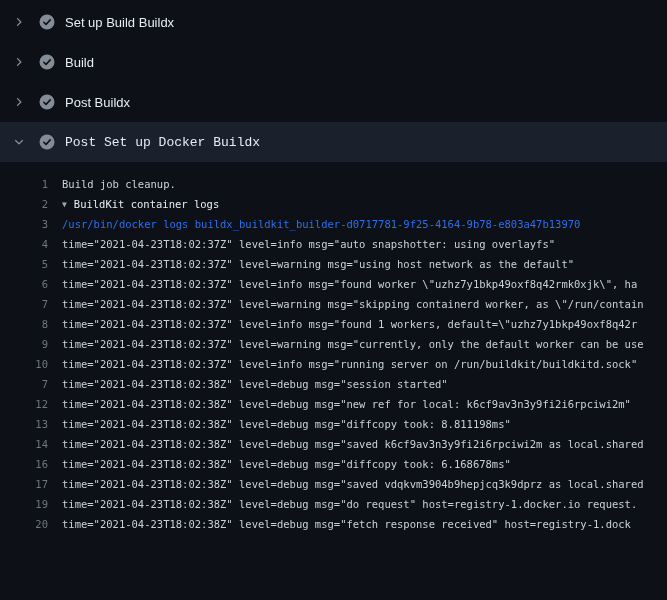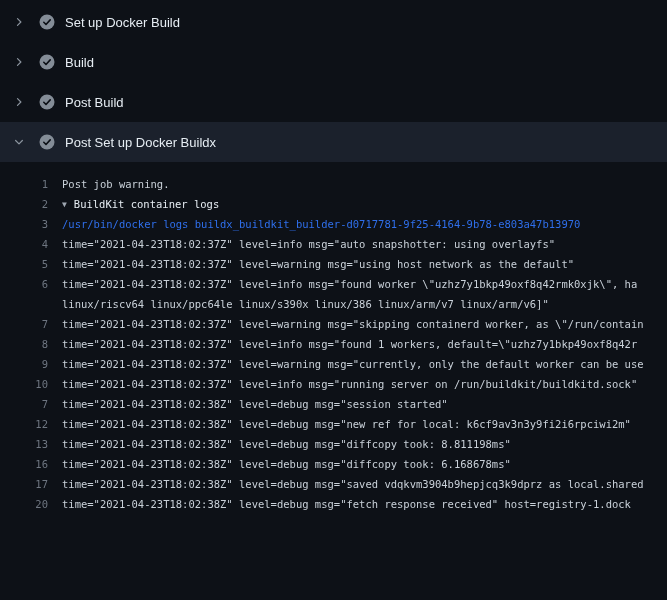--- a/index.html
+++ b/index.html
@@ -11,21 +11,21 @@
   .viewer { width:667px; height:600px; padding-top:2px; }
 
   
   .step {
     display:flex; align-items:center;
     height:40px; padding:0 16px 0 12px;
     color: var(--step-text, #e6edf3);
     font-size:13px; font-weight:500;
     cursor:pointer;
   }
-  .step.expanded { background: var(--expanded-step-bg, #1b212c); }
+  .step.expanded { background: var(--expanded-step-bg, #1b212c); font-family: Liberation Mono, monospace; }
   .chev { width:14px; height:14px; display:inline-flex; align-items:center; justify-content:center; color:#8b949e; flex:none; }
   .step .chev-down { display:none; }
   .step.expanded .chev-down { display:inline-flex; }
   .status { width:16px; height:16px; margin:0 10px 0 13px; flex:none; color: var(--status-icon, #848d97); display:inline-flex; }
 
   
   .log {
     padding-top:12px;
     font-family:"DejaVu Sans Mono","Liberation Mono",monospace;
     font-size:10.5px; line-height:20px;
@@ -56,21 +56,21 @@
             <path d="M6 3.5 10.5 8 6 12.5" stroke="currentColor" stroke-width="1.6" fill="none" stroke-linecap="round" stroke-linejoin="round"></path>
           </svg>
       </span>
 
       <span class="status">
         <svg width="16" height="16" viewBox="0 0 16 16">
             <circle cx="8" cy="8" r="7.5" fill="currentColor"></circle>
             <path d="M4.8 8.3 7 10.5 11.2 5.9" stroke="#0d1117" stroke-width="1.6" fill="none" stroke-linecap="round" stroke-linejoin="round"></path>
           </svg>
       </span>
-      <span class="step-label">Set up Docker Build</span>
+      <span class="step-label">Set up Build Buildx</span>
     </div>
 
     <div class="step">
       <span class="chev chev-right">
         <svg width="12" height="12" viewBox="0 0 16 16">
             <path d="M6 3.5 10.5 8 6 12.5" stroke="currentColor" stroke-width="1.6" fill="none" stroke-linecap="round" stroke-linejoin="round"></path>
           </svg>
       </span>
 
       <span class="status">
@@ -88,21 +88,21 @@
             <path d="M6 3.5 10.5 8 6 12.5" stroke="currentColor" stroke-width="1.6" fill="none" stroke-linecap="round" stroke-linejoin="round"></path>
           </svg>
       </span>
 
       <span class="status">
         <svg width="16" height="16" viewBox="0 0 16 16">
             <circle cx="8" cy="8" r="7.5" fill="currentColor"></circle>
             <path d="M4.8 8.3 7 10.5 11.2 5.9" stroke="#0d1117" stroke-width="1.6" fill="none" stroke-linecap="round" stroke-linejoin="round"></path>
           </svg>
       </span>
-      <span class="step-label">Post Build</span>
+      <span class="step-label">Post Buildx</span>
     </div>
 
     <div class="step expanded">
 
       <span class="chev chev-down">
         <svg width="12" height="12" viewBox="0 0 16 16">
             <path d="M3.5 6 8 10.5 12.5 6" stroke="currentColor" stroke-width="1.6" fill="none" stroke-linecap="round" stroke-linejoin="round"></path>
           </svg>
       </span>
       <span class="status">
@@ -112,45 +112,41 @@
           </svg>
       </span>
       <span class="step-label">Post Set up Docker Buildx</span>
     </div>
 
   </div>
 
   <div class="log" id="log-lines">
       <div class="row plain">
     <span class="num">1</span>
-    <span class="text"><span class="txt">Post job warning.</span></span>
+    <span class="text"><span class="txt">Build job cleanup.</span></span>
   </div>
       <div class="row group">
     <span class="num">2</span>
     <span class="text"><span class="tri">▼</span><span class="txt">BuildKit container logs</span></span>
   </div>
       <div class="row command">
     <span class="num">3</span>
     <span class="text"><span class="txt">/usr/bin/docker logs buildx_buildkit_builder-d0717781-9f25-4164-9b78-e803a47b13970</span></span>
   </div>
       <div class="row plain">
     <span class="num">4</span>
     <span class="text"><span class="txt">time="2021-04-23T18:02:37Z" level=info msg="auto snapshotter: using overlayfs"</span></span>
   </div>
       <div class="row plain">
     <span class="num">5</span>
     <span class="text"><span class="txt">time="2021-04-23T18:02:37Z" level=warning msg="using host network as the default"</span></span>
   </div>
       <div class="row plain">
     <span class="num">6</span>
     <span class="text"><span class="txt">time="2021-04-23T18:02:37Z" level=info msg="found worker \"uzhz7y1bkp49oxf8q42rmk0xjk\", ha</span></span>
-  </div>
-      <div class="row continuation">
-    <span class="num"></span>
-    <span class="text"><span class="txt">linux/riscv64 linux/ppc64le linux/s390x linux/386 linux/arm/v7 linux/arm/v6]"</span></span>
   </div>
       <div class="row plain">
     <span class="num">7</span>
     <span class="text"><span class="txt">time="2021-04-23T18:02:37Z" level=warning msg="skipping containerd worker, as \"/run/contain</span></span>
   </div>
       <div class="row plain">
     <span class="num">8</span>
     <span class="text"><span class="txt">time="2021-04-23T18:02:37Z" level=info msg="found 1 workers, default=\"uzhz7y1bkp49oxf8q42r</span></span>
   </div>
       <div class="row plain">
@@ -167,25 +163,33 @@
   </div>
       <div class="row plain">
     <span class="num">12</span>
     <span class="text"><span class="txt">time="2021-04-23T18:02:38Z" level=debug msg="new ref for local: k6cf9av3n3y9fi2i6rpciwi2m"</span></span>
   </div>
       <div class="row plain">
     <span class="num">13</span>
     <span class="text"><span class="txt">time="2021-04-23T18:02:38Z" level=debug msg="diffcopy took: 8.811198ms"</span></span>
   </div>
       <div class="row plain">
+    <span class="num">14</span>
+    <span class="text"><span class="txt">time="2021-04-23T18:02:38Z" level=debug msg="saved k6cf9av3n3y9fi2i6rpciwi2m as local.shared</span></span>
+  </div>
+      <div class="row plain">
     <span class="num">16</span>
     <span class="text"><span class="txt">time="2021-04-23T18:02:38Z" level=debug msg="diffcopy took: 6.168678ms"</span></span>
   </div>
       <div class="row plain">
     <span class="num">17</span>
     <span class="text"><span class="txt">time="2021-04-23T18:02:38Z" level=debug msg="saved vdqkvm3904b9hepjcq3k9dprz as local.shared</span></span>
+  </div>
+      <div class="row plain">
+    <span class="num">19</span>
+    <span class="text"><span class="txt">time="2021-04-23T18:02:38Z" level=debug msg="do request" host=registry-1.docker.io request.</span></span>
   </div>
       <div class="row plain">
     <span class="num">20</span>
     <span class="text"><span class="txt">time="2021-04-23T18:02:38Z" level=debug msg="fetch response received" host=registry-1.dock</span></span>
   </div>
     </div>
 </div>
 
 </body></html>

